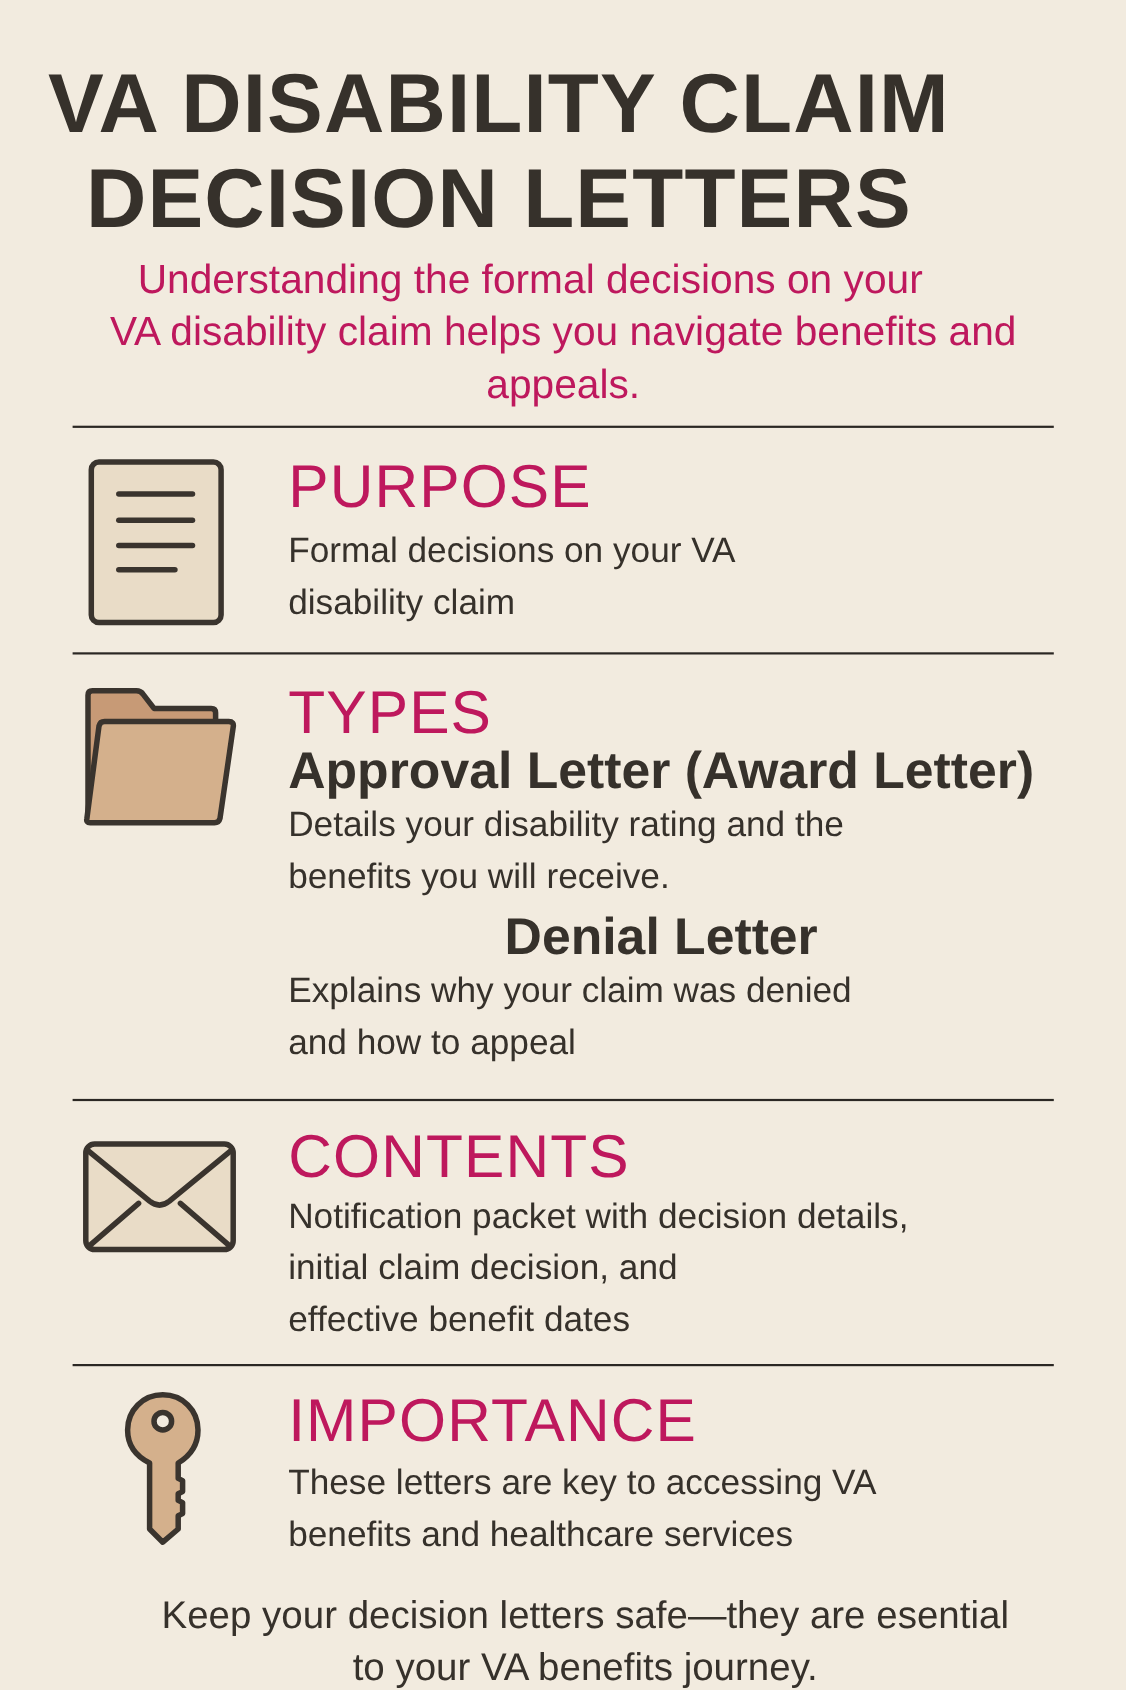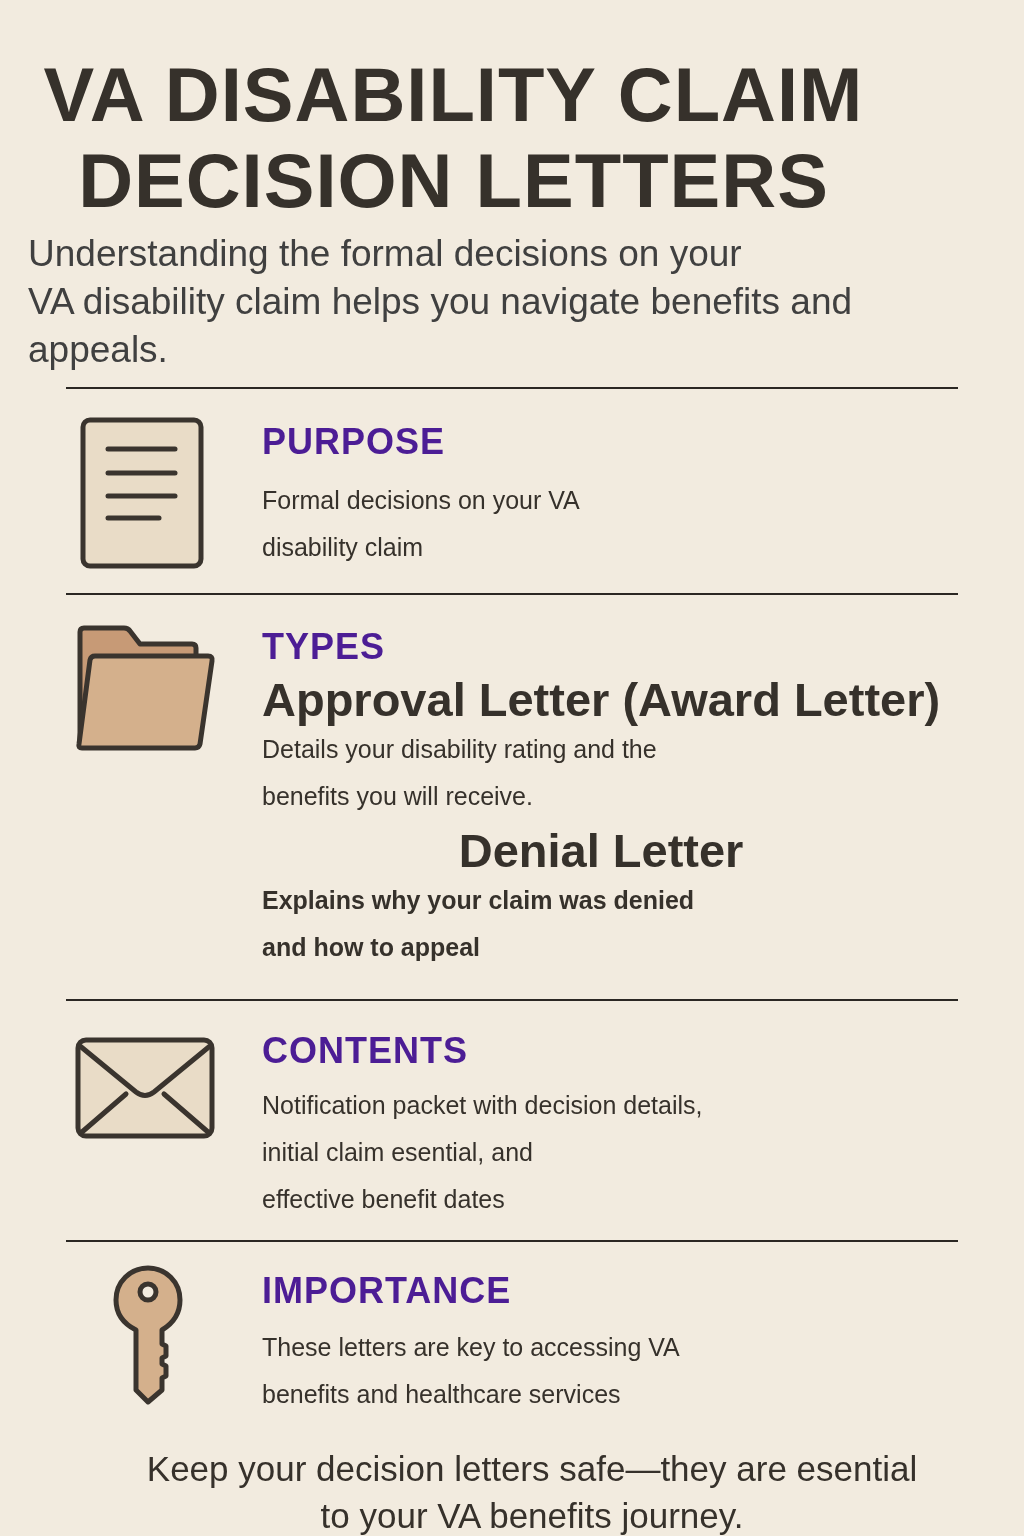--- a/index.html
+++ b/index.html
@@ -17,45 +17,46 @@
       text-align: center;
       font-weight: bold;
       font-size: 76px;
       line-height: 86px;
       letter-spacing: 1px;
       color: #36312b;
     }
     .title span { display: block; }
     .subtitle {
       position: absolute;
-      left: 28px; top: 230px; width: 944px;
+      left: 40px; top: 230px; width: 944px;
+      text-align: center;
       font-size: 37px;
       line-height: 48px;
-      color: #404040;
+      color: #be185d;
     }
     .subtitle span { display: block; }
     .divider {
       position: absolute;
       left: 66px; width: 892px; height: 2px;
       background: #2b2723;
     }
     .icon { position: absolute; }
     .section {
       position: absolute;
       left: 262px;
     }
     .sec-head {
-      font-weight: bold;
-      font-size: 36px;
+      font-weight: normal;
+      font-size: 55px;
       line-height: 46px;
       letter-spacing: 1px;
-      color: #4c1d95;
+      color: #be185d;
     }
     .sec-text {
-      font-size: 25px;
+      font-size: 32px;
       line-height: 47px;
       color: #36312b;
     }
     .sec-text span { display: block; white-space: nowrap; }
     .sub-head {
       font-weight: bold;
       font-size: 47px;
       line-height: 46px;
       color: #36312b;
     }
@@ -112,41 +113,41 @@
   </svg>
 </div>
 <section class="section" style="top:624px;">
   <h2 class="sec-head">TYPES</h2>
   <h3 class="sub-head" style="margin-top:7px;">Approval Letter (Award Letter)</h3>
   <p class="sec-text" style="margin-top:3px;">
     <span>Details your disability rating and the</span>
     <span>benefits you will receive.</span>
   </p>
   <h3 class="sub-head" style="margin-top:8px;text-align:center;">Denial Letter</h3>
-  <p class="sec-text" style="margin-top:3px;font-weight:bold;">
+  <p class="sec-text" style="margin-top:3px;">
     <span>Explains why your claim was denied</span>
     <span>and how to appeal</span>
   </p>
 </section>
 
 <div class="divider" style="top:999px;"></div>
 
 <div class="icon" style="left:74px; top:1036px;">
   <svg width="142" height="104" viewBox="0 0 142 104">
     <rect x="4" y="4" width="134" height="96" rx="8" ry="8" fill="#e9dcc7" stroke="#3a342e" stroke-width="5"></rect>
     <path d="M6 10 L62 56 Q71 63 80 56 L136 10" fill="none" stroke="#3a342e" stroke-width="5" stroke-linejoin="round"></path>
     <line x1="8" y1="96" x2="52" y2="58" stroke="#3a342e" stroke-width="5" stroke-linecap="round"></line>
     <line x1="134" y1="96" x2="90" y2="58" stroke="#3a342e" stroke-width="5" stroke-linecap="round"></line>
   </svg>
 </div>
 <section class="section" style="top:1028px;">
   <h2 class="sec-head">CONTENTS</h2>
   <p class="sec-text" style="margin-top:8px;">
     <span>Notification packet with decision details,</span>
-    <span>initial claim esential, and</span>
+    <span>initial claim decision, and</span>
     <span>effective benefit dates</span>
   </p>
 </section>
 
 <div class="divider" style="top:1240px;"></div>
 
 <div class="icon" style="left:110px; top:1264px;">
   <svg width="76" height="142" viewBox="0 0 76 142">
     <path d="M38 4 C56 4 70 18 70 36 C70 50 62 60 52 66 L52 80 L56 82 L56 92 L52 94 L52 100 L56 102 L56 112 L52 114 L52 126 L38 138 L26 126 L26 66 C14 60 6 50 6 36 C6 18 20 4 38 4 Z" fill="#d4b08c" stroke="#3a342e" stroke-width="5" stroke-linejoin="round"></path>
     <circle cx="38" cy="28" r="8" fill="#f2ebdf" stroke="#3a342e" stroke-width="5"></circle>

